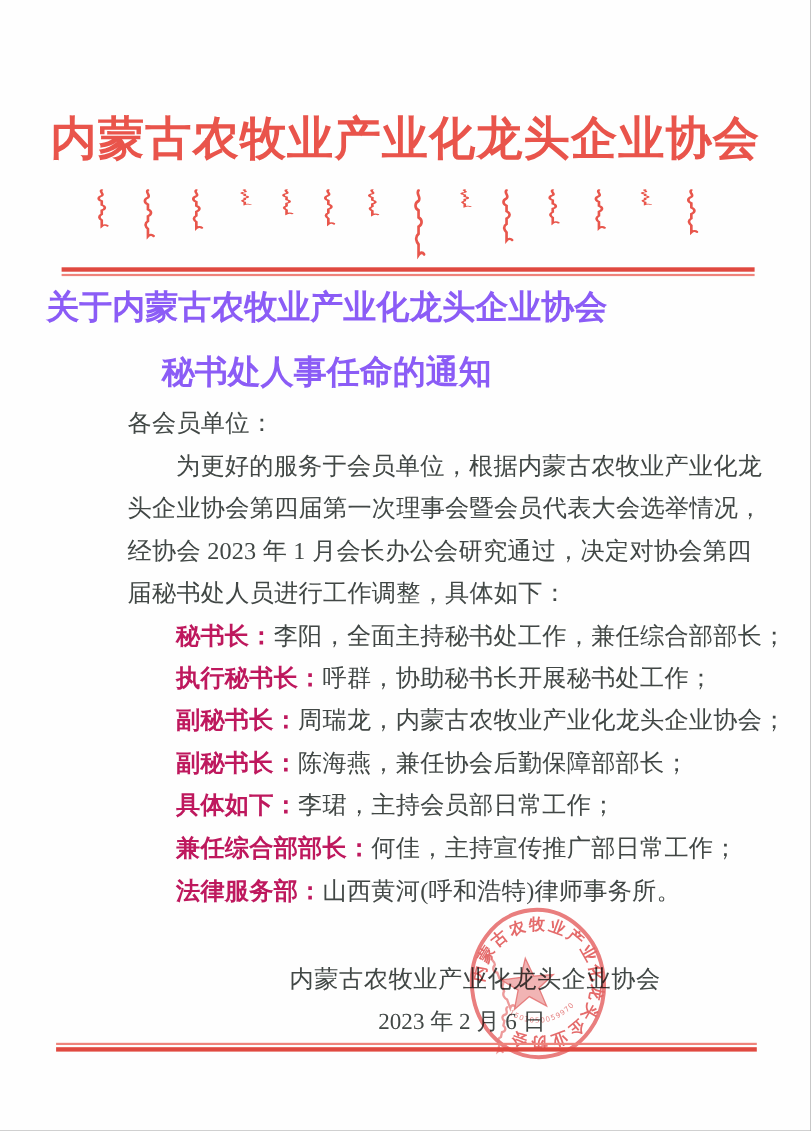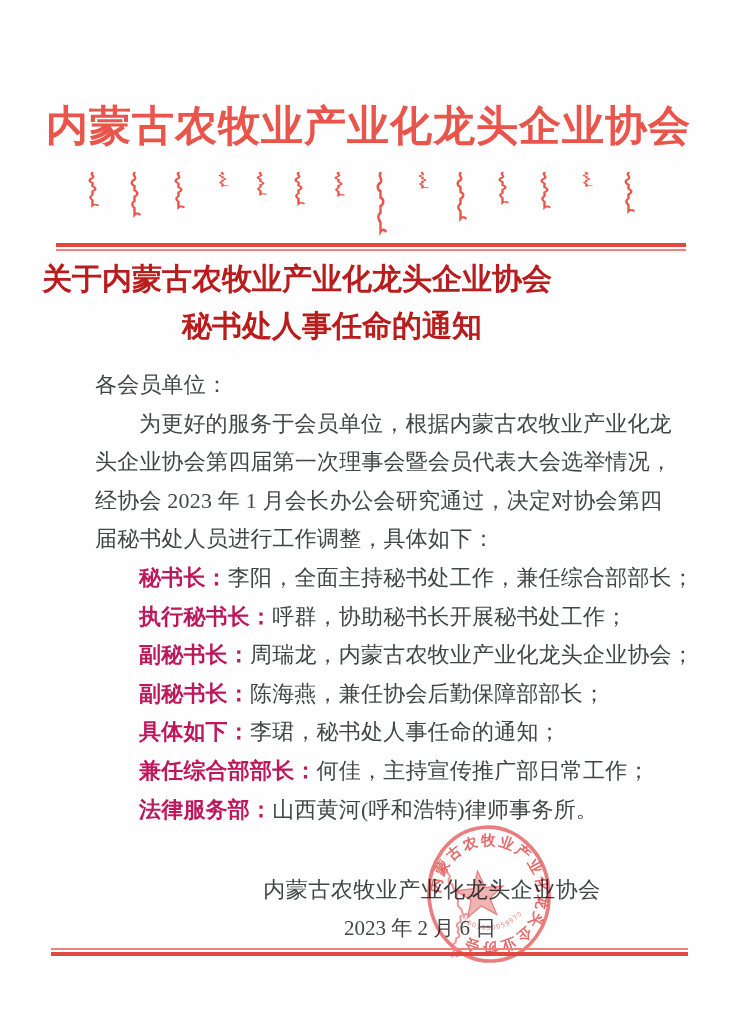--- a/index.html
+++ b/index.html
@@ -22,30 +22,30 @@
   
   .rule { position:absolute; }
   .rule .thick { height:3.5px; background:#e04940; }
   .rule .gap   { height:2.5px; background:transparent; }
   .rule .thin  { height:1.8px; background:#ef837b; }
   .rule-top    { top:243px; left:56px; width:630px; }
   .rule-bottom { top:948px; left:51px; width:637px; }
   
   .doc-title {
     position:absolute; left:0; width:594px; text-align:center;
-    font-size:30px; font-weight:bold; color:#b91c1c; white-space:nowrap;
+    font-size:30px; font-weight:bold; color:#8b5cf6; white-space:nowrap;
   }
   .doc-title.l1 { top:259px; }
-  .doc-title.l2 { top:306px;margin-left:35px; }
+  .doc-title.l2 { top:318px; }
   
   .body-text {
     position:absolute; top:366px; left:95px; width:575px;
     font-size:22px; line-height:38.6px; color:#414745;
   }
-  .bline { white-space:nowrap; letter-spacing:0.2px; }
+  .bline { white-space:nowrap; letter-spacing:0.2px;margin-left:21px; }
   .bline.indent { padding-left:44px; }
   .bline .role { font-weight:bold; color:#be185d; }
   
   .sig-org {
     position:absolute; top:875px; left:432px; transform:translateX(-50%);
     font-size:22px; letter-spacing:0.5px; white-space:nowrap; color:#414745;
   }
   .sig-date {
     position:absolute; top:914px; left:420px; transform:translateX(-50%);
     font-size:21px; white-space:nowrap; color:#414745;
@@ -164,21 +164,21 @@
     <div class="bline indent">
       <span class="role">执行秘书长：</span><span>呼群，协助秘书长开展秘书处工作；</span>
     </div>
     <div class="bline indent">
       <span class="role">副秘书长：</span><span>周瑞龙，内蒙古农牧业产业化龙头企业协会；</span>
     </div>
     <div class="bline indent">
       <span class="role">副秘书长：</span><span>陈海燕，兼任协会后勤保障部部长；</span>
     </div>
     <div class="bline indent">
-      <span class="role">具体如下：</span><span>李珺，秘书处人事任命的通知；</span>
+      <span class="role">具体如下：</span><span>李珺，主持会员部日常工作；</span>
     </div>
     <div class="bline indent">
       <span class="role">兼任综合部部长：</span><span>何佳，主持宣传推广部日常工作；</span>
     </div>
     <div class="bline indent">
       <span class="role">法律服务部：</span><span>山西黄河(呼和浩特)律师事务所。</span>
     </div>
   </div>
 
   <div class="sig-org">内蒙古农牧业产业化龙头企业协会</div>

